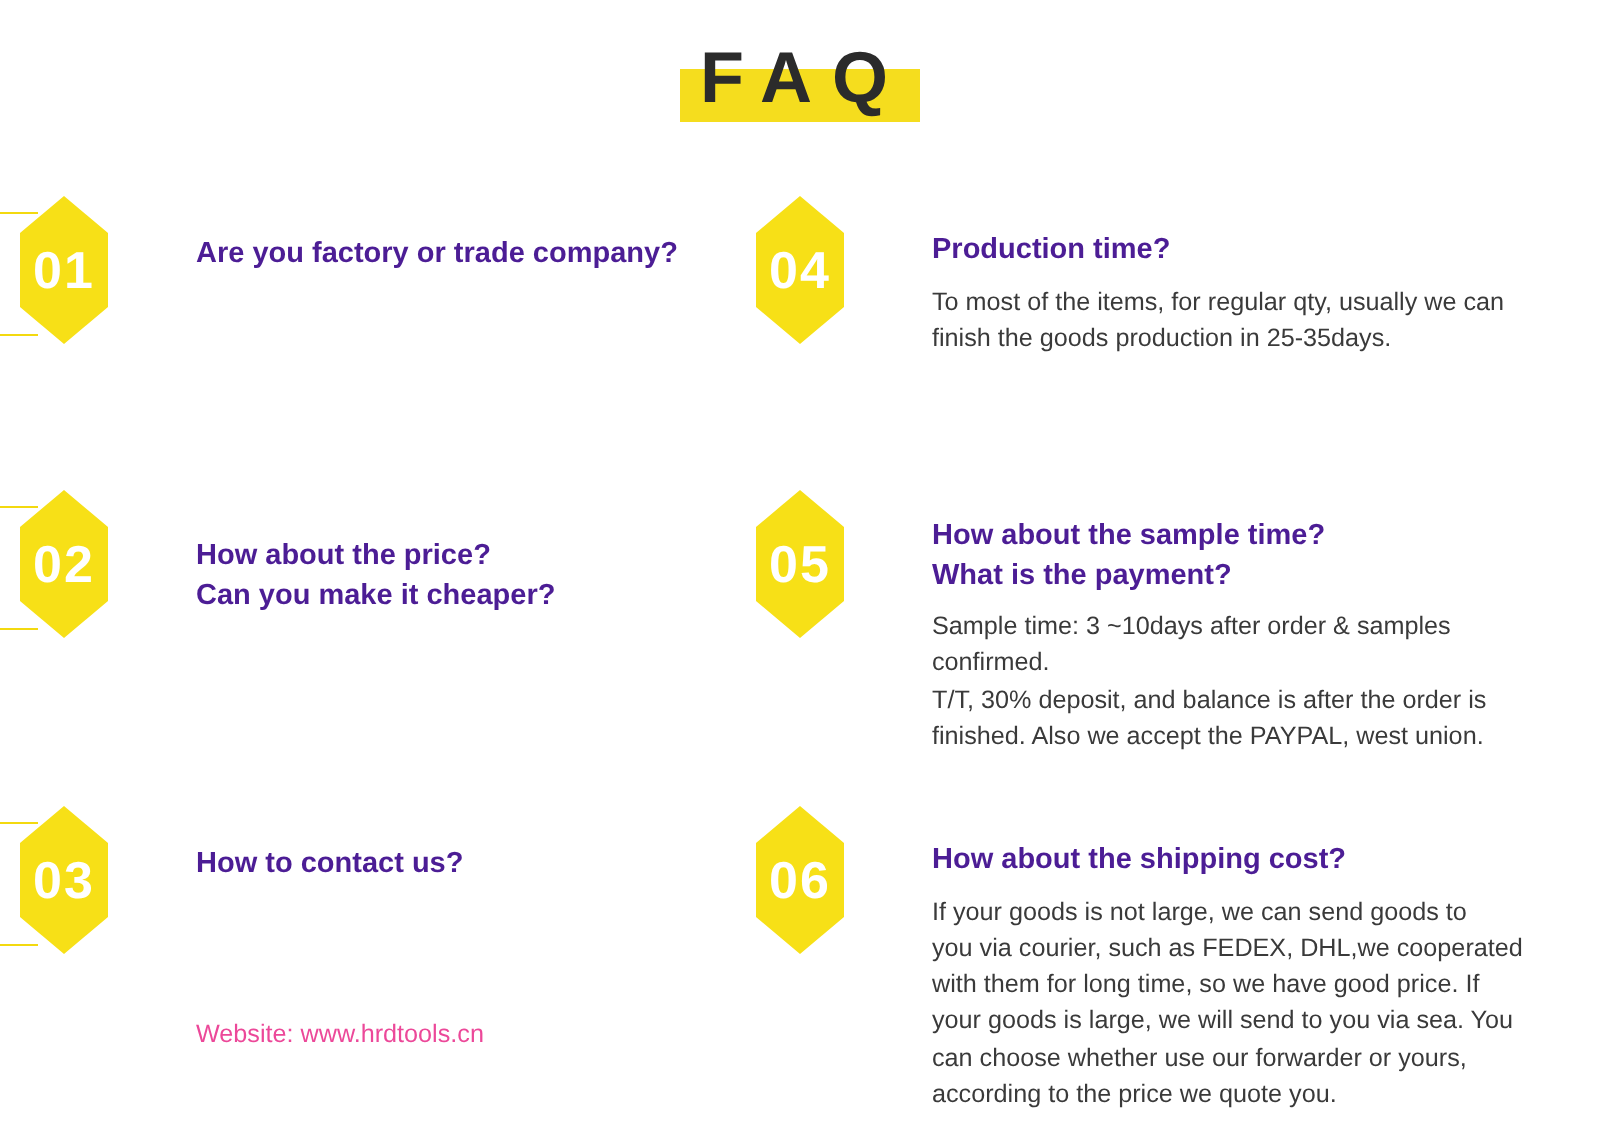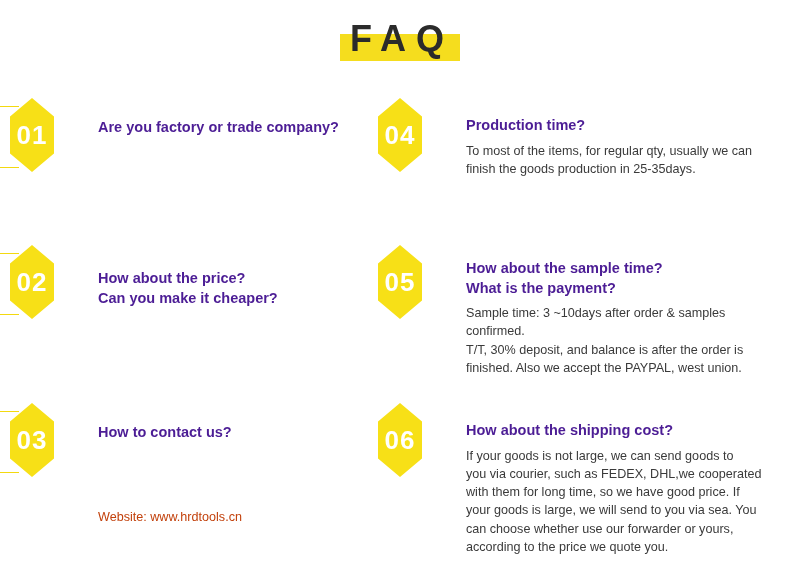--- a/index.html
+++ b/index.html
@@ -107,21 +107,21 @@
     color: #3a3a3a;
     line-height: 1.45;
     margin: 6px 0 0 0;
     white-space: pre-line;
   }
   .indent-a { text-indent: 4px; }
 
   .website {
     position: absolute;
     font-size: 12.6px;
-    color: #c2410c;
+    color: #ec4899;
   }
 </style>
 </head>
 <body>
 
 <div class="page">
 
   <div class="title-wrap">
     <span class="title">FAQ</span>
   </div>

